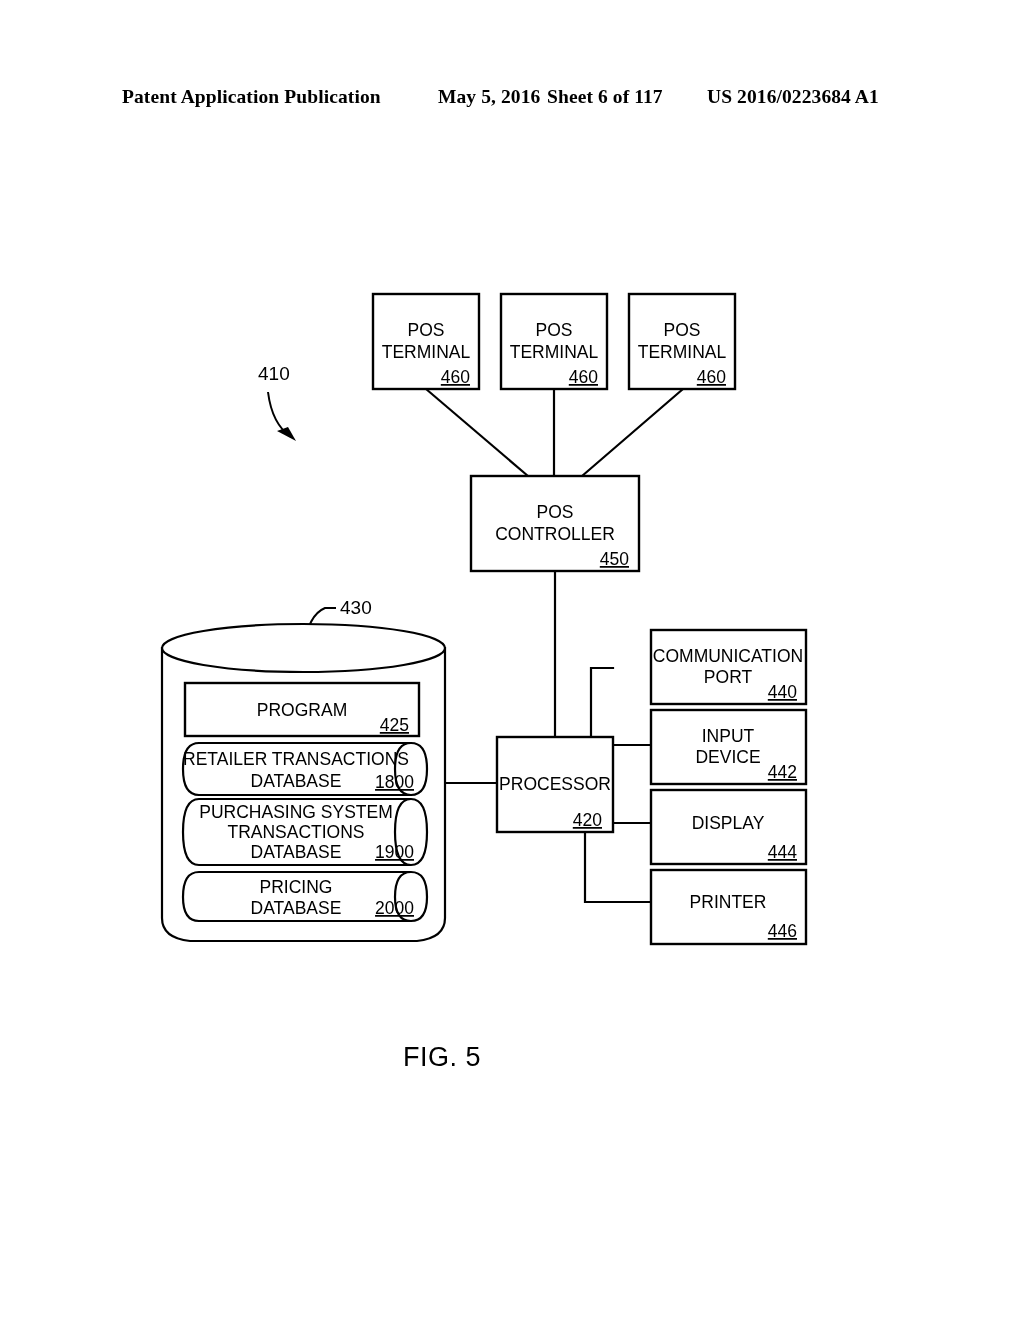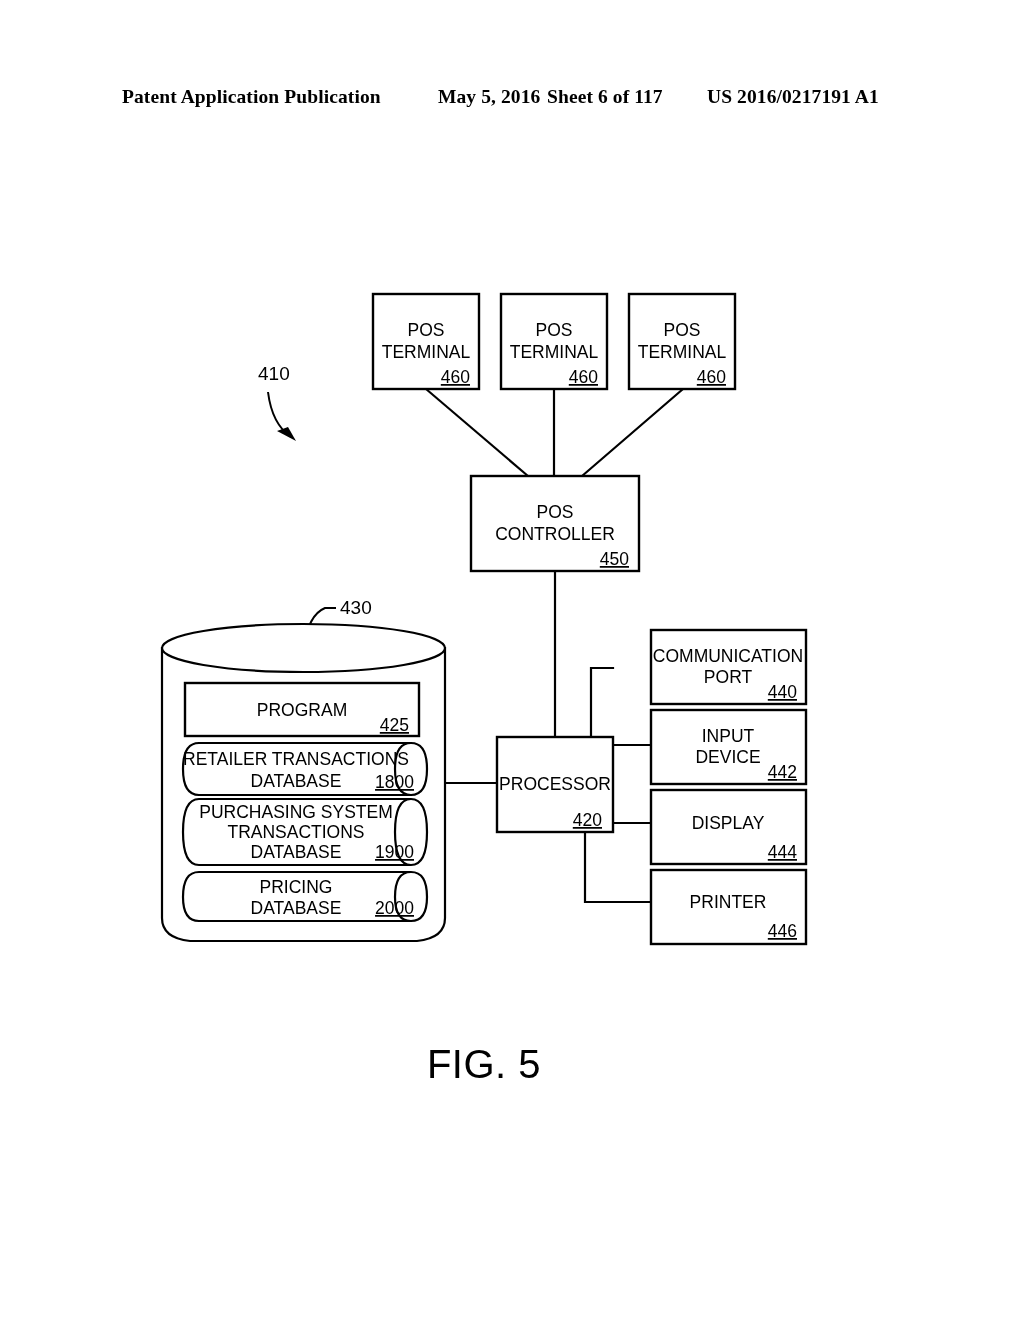--- a/index.html
+++ b/index.html
@@ -44,23 +44,22 @@
   .hdr-sheet { left: 547px; }
   .hdr-num   { left: 707px; }
 
   
   .fig-caption {
     position: absolute;
     left: 0;
     top: 1042px;
     width: 884px;
     text-align: center;
-    font-size: 40px;
+    font-size: 27px;
     letter-spacing: 0.5px;
-    margin-left: 42px;
   }
 
   
   svg#diagram {
     position: absolute;
     left: 0;
     top: 0;
     width: 1024px;
     height: 1320px;
     display: block;
@@ -110,21 +109,21 @@
 </style>
 </head>
 <body>
 
 <div id="page">
 
   <div class="pub-header">
     <span class="hdr-pub">Patent Application Publication</span>
     <span class="hdr-date">May 5, 2016</span>
     <span class="hdr-sheet">Sheet 6 of 117</span>
-    <span class="hdr-num">US 2016/0217191 A1</span>
+    <span class="hdr-num">US 2016/0223684 A1</span>
   </div>
 
   <svg id="diagram" viewBox="0 0 1024 1320">
 
     <g>
 
       <line class="conn" x1="426" y1="389" x2="528" y2="476"></line>
 
       <line class="conn" x1="554" y1="389" x2="554" y2="476"></line>
 

